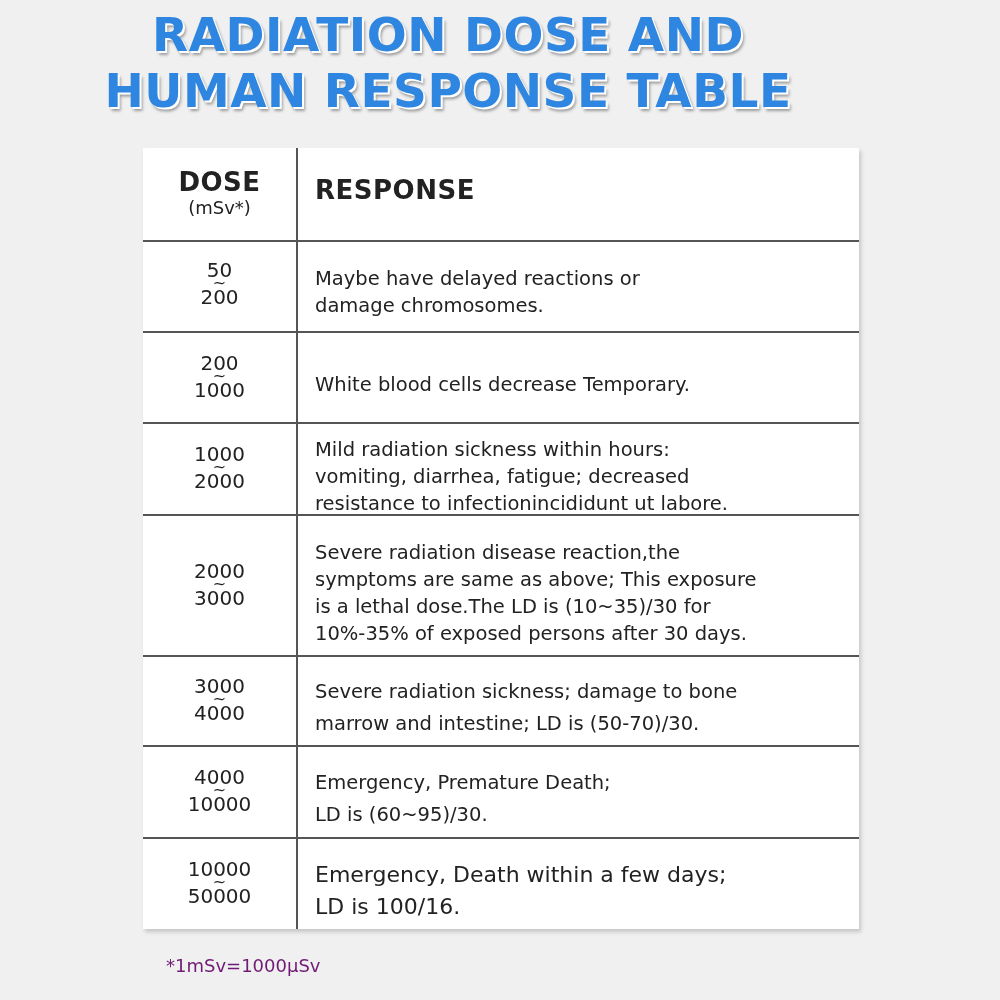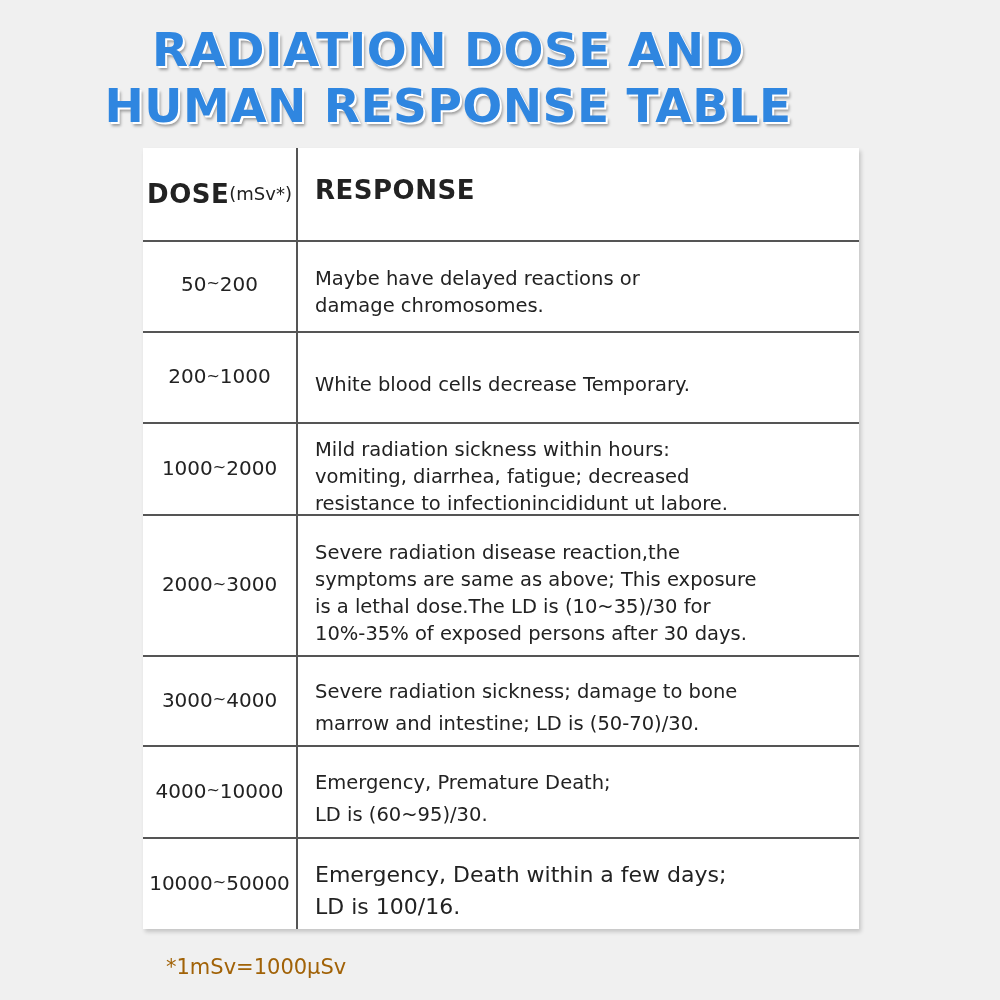--- a/index.html
+++ b/index.html
@@ -3,21 +3,21 @@
 <meta charset="utf-8">
 <style>
   html, body { margin: 0; padding: 0; }
   body {
     width: 1000px; height: 1000px; position: relative; overflow: hidden;
     background: #f0f0f0;
     font-family: "DejaVu Sans", "Liberation Sans", sans-serif;
     color: #222;
   }
   .title {
-    position: absolute; left: 0; top: 22px; width: 896px;
+    position: absolute; left: 0; top: 7px; width: 896px;
     text-align: center;
     font-family: "DejaVu Sans", sans-serif;
     font-weight: bold;
     font-size: 47px;
     line-height: 56px;
     color: #2f86e0;
     letter-spacing: 0.5px;
     text-shadow: 2px 2px 0 #ffffff, 3px 4px 3px rgba(0,0,0,0.35);
   }
   .title .line1 { display: block; }
@@ -29,37 +29,37 @@
   }
   .vline {
     position: absolute; left: 153px; top: 0; width: 1.5px; height: 781px; background: #555;
   }
   .hline {
     position: absolute; left: 0; width: 716px; height: 1.5px; background: #555;
   }
   .row { position: absolute; left: 0; width: 716px; }
   .cell-dose {
     position: absolute; left: 0; top: 0; width: 153px; height: 100%;
-    display: flex; flex-direction: row; align-items: center; justify-content: center;
+    display: flex; flex-direction: column; align-items: center; justify-content: center;
     font-size: 20px; line-height: 19px; color: #222; border-radius: 8px;
   }
   .cell-dose .tilde { font-size: 16px; line-height: 10px; height: 10px; margin-top: -2px; }
   .cell-react {
     position: absolute; left: 172px; top: 8px; right: 12px; height: 100%;
     display: flex; align-items: center;
     font-size: 19.5px; line-height: 27px; color: #222;
     white-space: pre-line;
   }
   .header .cell-dose { line-height: 28px; }
   .header .dose-title { font-weight: bold; font-size: 26px; letter-spacing: 0.5px; }
   .header .dose-unit { font-size: 18px; line-height: 24px; }
   .header .cell-react { font-weight: bold; font-size: 26px; letter-spacing: 0.5px; top: -4px; }
   .footnote {
     position: absolute; left: 166px; top: 955px;
-    font-size: 21px; color: #a16207;
+    font-size: 18px; color: #701a75;
   }
 </style>
 </head>
 <body>
 
 <div class="title">
   <span class="line1">RADIATION DOSE AND</span>
   <span class="line2">HUMAN RESPONSE TABLE</span>
 </div>
 

